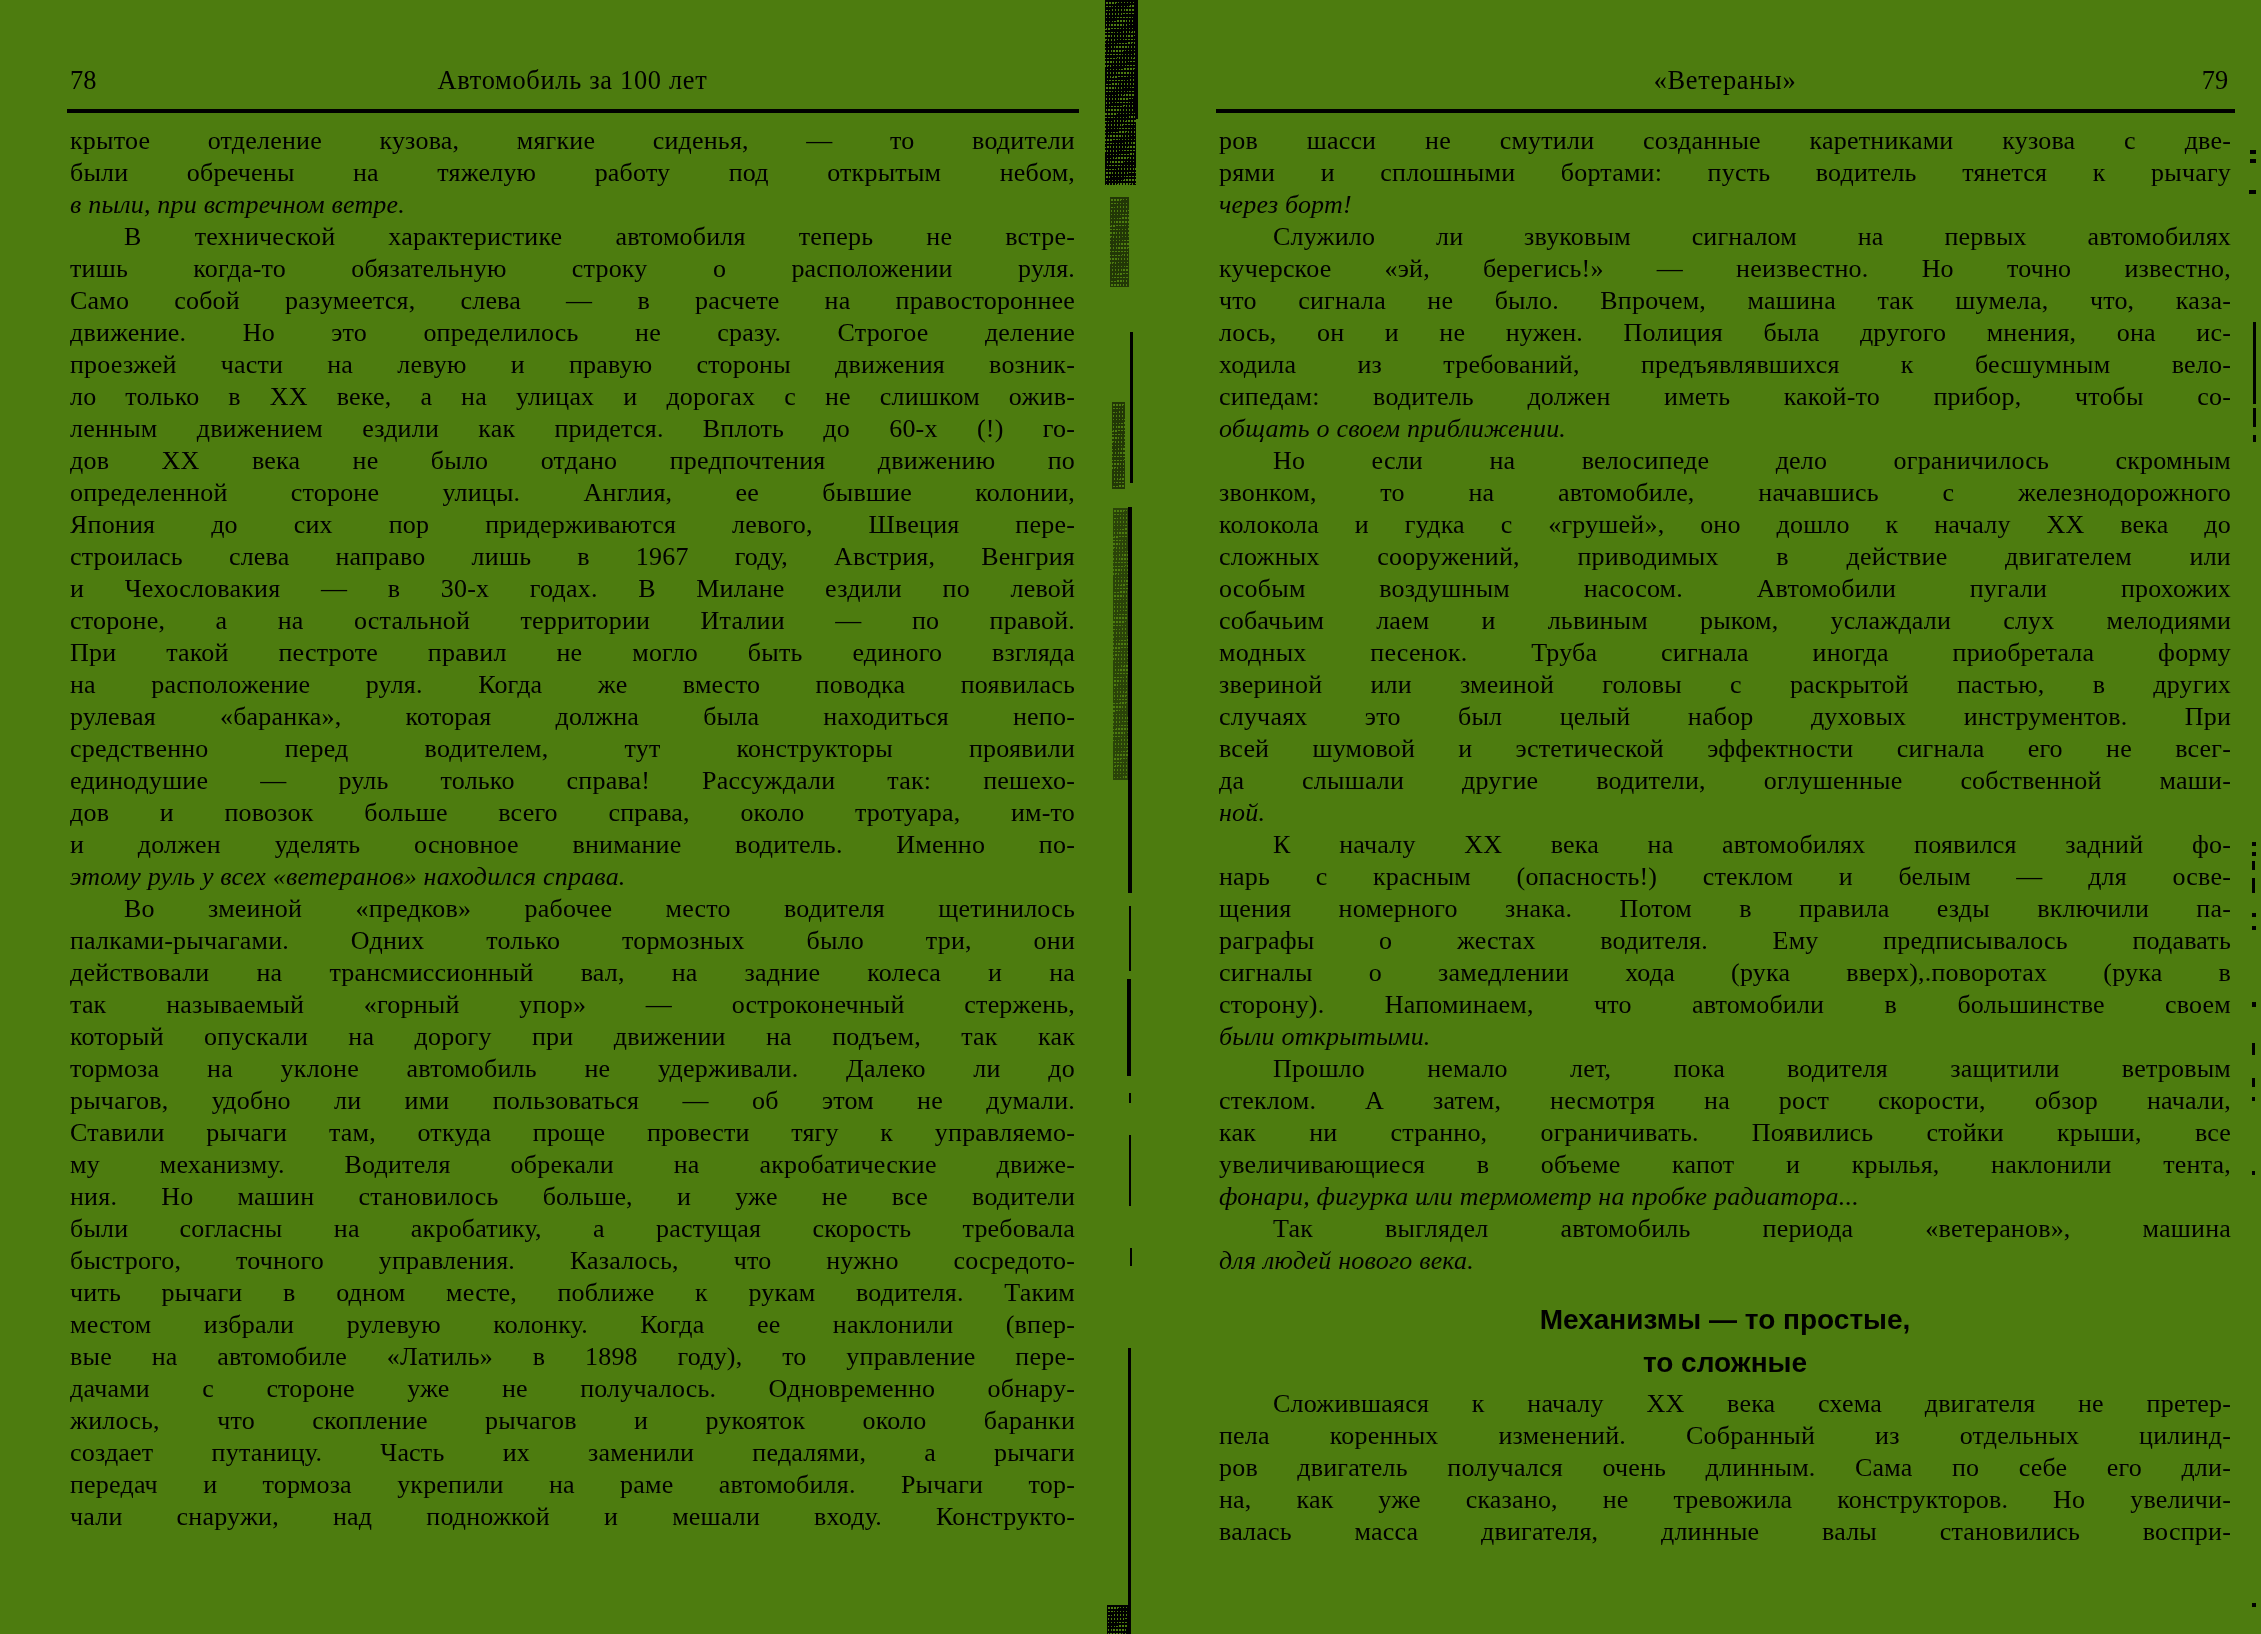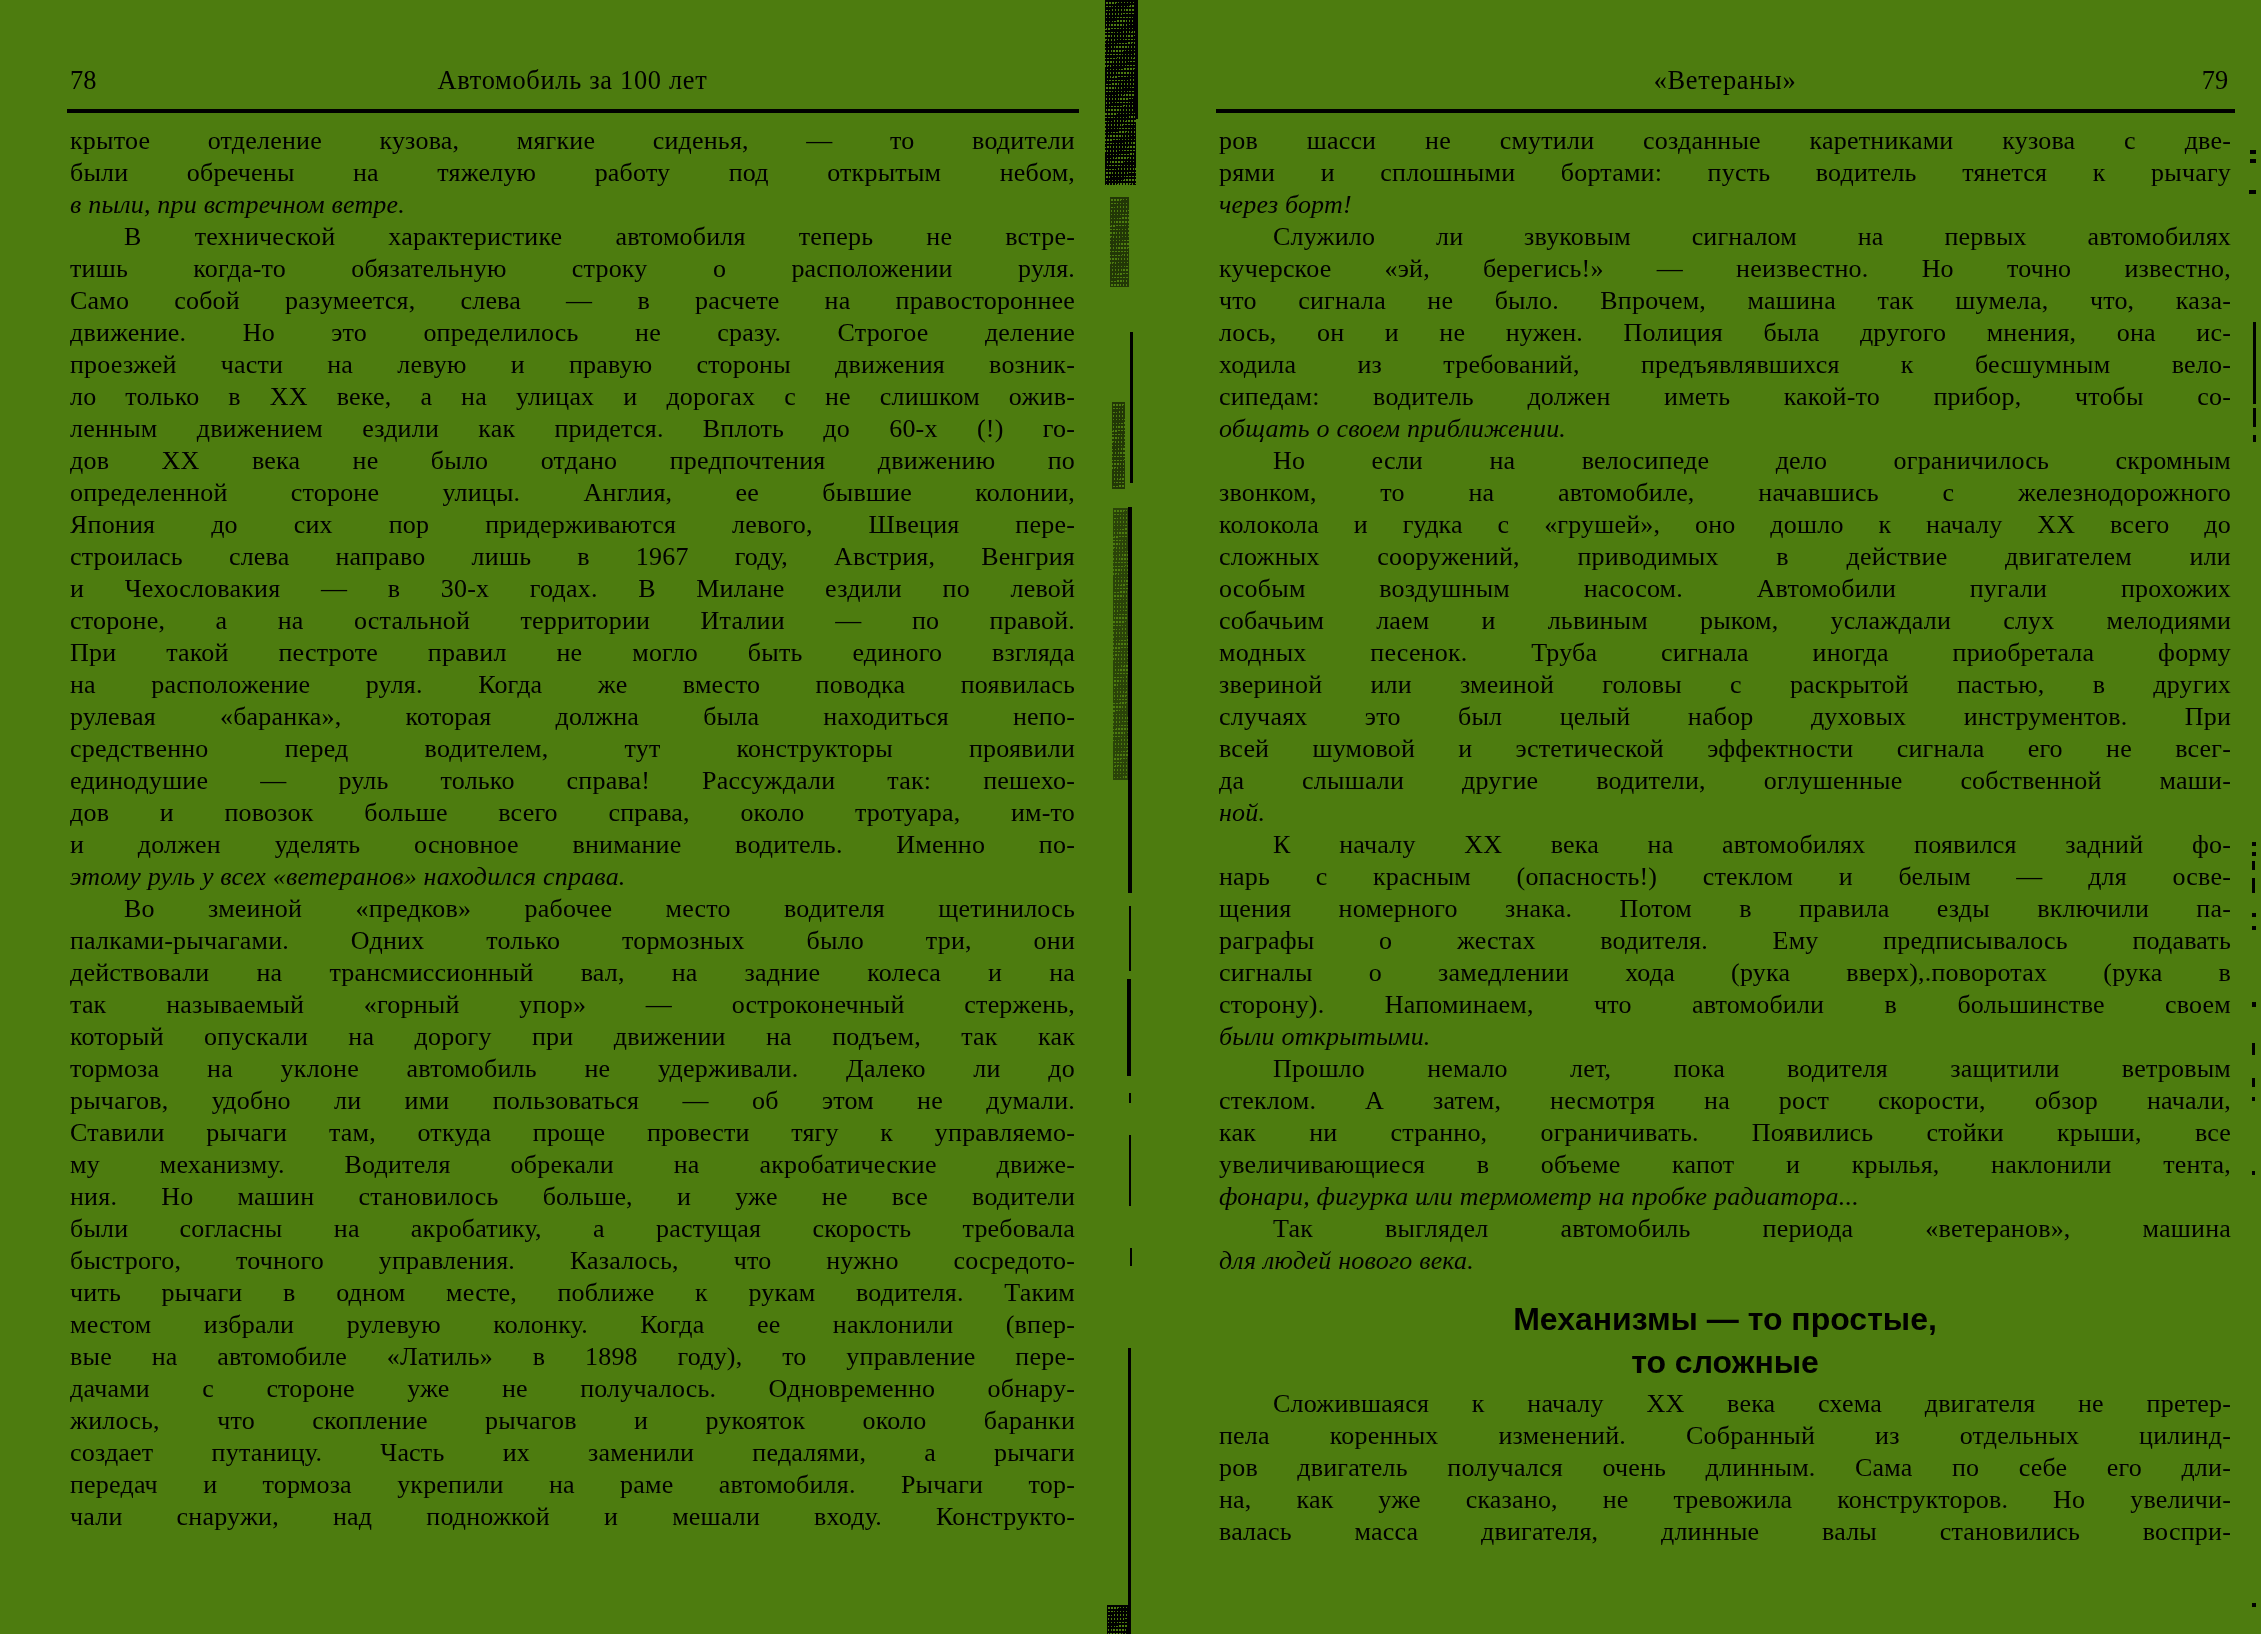--- a/index.html
+++ b/index.html
@@ -14,21 +14,21 @@
   .page-num.right{right:2.9px;}
   .running-title{position:absolute;left:0;right:0;text-align:center;letter-spacing:0.7px;}
   .rule{position:absolute;top:109px;left:-2.9px;right:-4.4px;height:4.4px;background:#000;}
   .body-col{position:absolute;top:125px;left:0;right:0;}
   .line{font-size:26px;line-height:32px;height:32px;white-space:normal;
         text-align:justify;text-align-last:justify;letter-spacing:0.2px;overflow:visible;}
   .line.end{text-align:left;text-align-last:left;font-style:italic;}
   .line.indent{padding-left:54px;}
   .section-heading{margin:20.6px 0 4.4px 0;text-align:center;
         font-family:"Liberation Sans", sans-serif;font-weight:700;}
-  .section-heading .hline{font-size:32px;line-height:43px;}
+  .section-heading .hline{font-size:28px;line-height:43px;}
   
   .artifact{position:absolute;background:#000;}
   .noise{position:absolute;background:
       repeating-linear-gradient(179deg,#000 0 2.2px,rgba(0,0,0,0) 2.2px 3.7px),
       repeating-linear-gradient(92deg,#000 0 1.5px,rgba(0,0,0,0) 1.5px 2.9px);
       filter:blur(0.4px);}
   .noise.sparse{opacity:.55;filter:blur(0.6px);}
 </style>
 </head>
 <body>
@@ -102,21 +102,21 @@
           <div class="line end">через борт!</div>
           <div class="line indent">Служило ли звуковым сигналом на первых автомобилях</div>
           <div class="line">кучерское «эй, берегись!» — неизвестно. Но точно известно,</div>
           <div class="line">что сигнала не было. Впрочем, машина так шумела, что, каза-</div>
           <div class="line">лось, он и не нужен. Полиция была другого мнения, она ис-</div>
           <div class="line">ходила из требований, предъявлявшихся к бесшумным вело-</div>
           <div class="line">сипедам: водитель должен иметь какой-то прибор, чтобы со-</div>
           <div class="line end">общать о своем приближении.</div>
           <div class="line indent">Но если на велосипеде дело ограничилось скромным</div>
           <div class="line">звонком, то на автомобиле, начавшись с железнодорожного</div>
-          <div class="line">колокола и гудка с «грушей», оно дошло к началу XX всего до</div>
+          <div class="line">колокола и гудка с «грушей», оно дошло к началу XX века до</div>
           <div class="line">сложных сооружений, приводимых в действие двигателем или</div>
           <div class="line">особым воздушным насосом. Автомобили пугали прохожих</div>
           <div class="line">собачьим лаем и львиным рыком, услаждали слух мелодиями</div>
           <div class="line">модных песенок. Труба сигнала иногда приобретала форму</div>
           <div class="line">звериной или змеиной головы с раскрытой пастью, в других</div>
           <div class="line">случаях это был целый набор духовых инструментов. При</div>
           <div class="line">всей шумовой и эстетической эффектности сигнала его не всег-</div>
           <div class="line">да слышали другие водители, оглушенные собственной маши-</div>
           <div class="line end">ной.</div>
           <div class="line indent">К началу XX века на автомобилях появился задний фо-</div>

